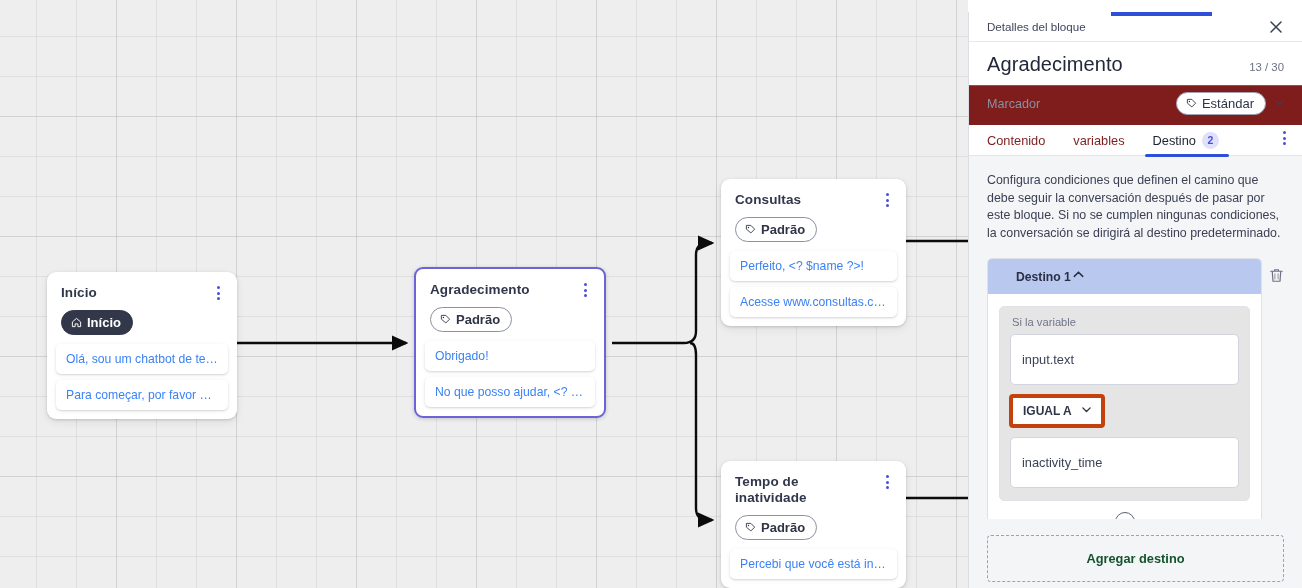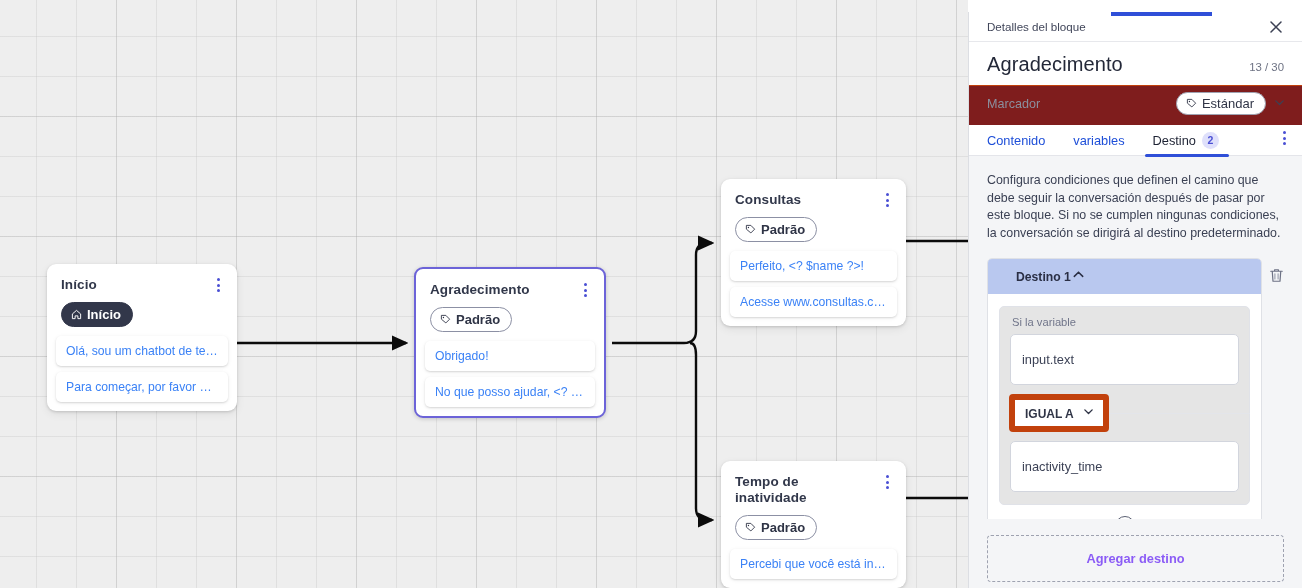--- a/index.html
+++ b/index.html
@@ -85,21 +85,21 @@
     display: flex; align-items: center; justify-content: space-between;
     border-top: 1px solid #c2410c;
   }
   .marcador-label { font-size: 12.6px; color: #8b8f9e; }
   .marcador-right { display: flex; align-items: center; gap: 7px; }
   .tabs {
     background: #ffffff; display: flex; align-items: center;
     padding: 0 16px 0 18px; border-bottom: 1px solid #e4e5ea; height: 31px;
   }
   .tab {
-    font-size: 12.8px; color: #1d4ed8; padding: 0 0 8px 0; margin-right: 28px;
+    font-size: 12.8px; color: #7f1d1d; padding: 0 0 8px 0; margin-right: 28px;
     cursor: pointer; position: relative; display: flex; align-items: center; gap: 6px;
     top: 4px;
   }
   .tab.active { color: #1d2233; font-weight: 500; }
   .tab.active::after {
     content: ""; position: absolute; left: -8px; right: -10px; bottom: 0;
     height: 2.5px; background: #2f4fd8; border-radius: 2px;
   }
   .tab-badge {
     background: #dfe0fb; color: #4a4fd4; border-radius: 50%;
@@ -135,42 +135,42 @@
     padding: 17px 11px; font-size: 12.8px; color: #3c4256;
     font-family: "Liberation Sans", sans-serif; background: #fff; outline: none;
   }
   .op-row { position: relative; margin: 9px 0; display: flex; align-items: center; }
   .op-row::before {
     content: ""; position: absolute; left: -11px; right: -11px; top: 50%;
     height: 1px; background: #e3e5ea;
   }
   .op-select {
     position: relative; z-index: 1; background: #fff;
-    border: 6px solid #c2410c; border-radius: 4px;
+    border: 4px solid #c2410c; border-radius: 4px;
     padding: 5px 8px 5px 10px; font-size: 12px; font-weight: 600; color: #2f3446;
-    display: flex; align-items: flex-end; gap: 8px; cursor: pointer;
+    display: flex; align-items: center; gap: 8px; cursor: pointer;
     margin-left: -1px;
   }
   .plus-row { display: flex; justify-content: center; padding: 11px 0 12px 0; }
   .plus-btn {
     width: 20px; height: 20px; border: 1.4px solid #5a5f72; border-radius: 50%;
     display: flex; align-items: center; justify-content: center; cursor: pointer;
   }
   .irpara {
     background: #ffffff; border-top: 1px solid #e7e8ec;
     padding: 10px 12px 12px 12px; display: flex;
     align-items: center; justify-content: space-between;
   }
   .irpara-label { font-size: 11.2px; color: #8b8f9e; margin-bottom: 2px; }
 
   .panel-foot { padding: 16px 18px 18px 18px; }
   .add-dest {
     width: 100%; border: 1.4px dashed #9ea2b0; border-radius: 4px;
     background: transparent; padding: 15px 0; cursor: pointer;
-    font-size: 12.8px; font-weight: 700; color: #8b5cf6;
+    font-size: 12.8px; font-weight: 700; color: #14532d;
     font-family: "Liberation Sans", sans-serif;
   }
 </style>
 </head>
 <body>
 
 <div id="root">
 
   <div class="canvas">
 
@@ -180,21 +180,21 @@
           <path d="M0,0 L7,3.2 L0,6.4 z" fill="#0b0b0b"></path>
         </marker>
       </defs>
       <path d="M237,343 L406,343" stroke="#0b0b0b" stroke-width="2.4" fill="none" marker-end="url(#ah)"></path>
       <path d="M612,343 L684,343 Q696,343 696,331 L696,255 Q696,243 708,243 L712,243" stroke="#0b0b0b" stroke-width="2.4" fill="none" marker-end="url(#ah)"></path>
       <path d="M690,343 Q696,343 696,355 L696,508 Q696,520 708,520 L712,520" stroke="#0b0b0b" stroke-width="2.4" fill="none" marker-end="url(#ah)"></path>
       <path d="M906,241 L968,241" stroke="#0b0b0b" stroke-width="2.4" fill="none"></path>
       <path d="M906,498 L968,498" stroke="#0b0b0b" stroke-width="2.4" fill="none"></path>
     </svg>
 
-    <div class="node" style="left:47px; top:264px; width:190px;">
+    <div class="node" style="left:47px; top:272px; width:190px;">
       <div class="node-head">
         <div class="node-title">Início</div>
         <div class="dots-v">
             <i></i>
             <i></i>
             <i></i>
           </div>
         <div class="badge dark">
           <span>
             <svg width="11" height="11" viewBox="0 0 16 16">

